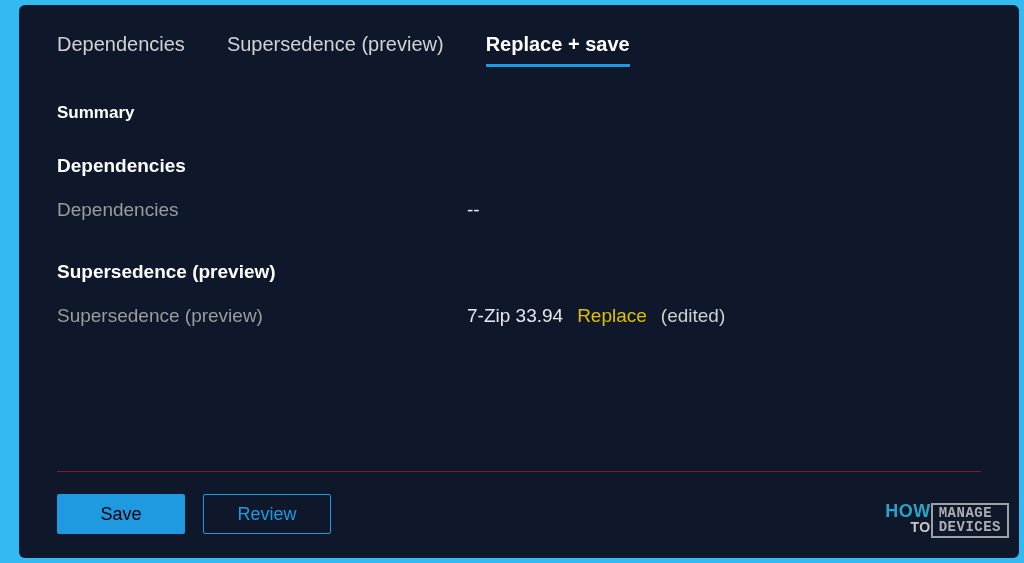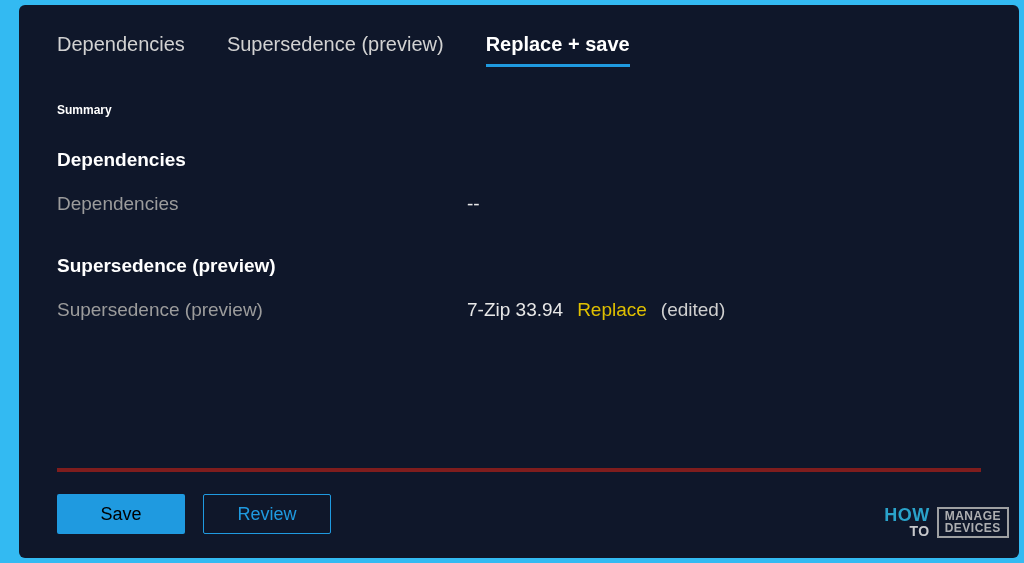--- a/index.html
+++ b/index.html
@@ -40,21 +40,21 @@
       cursor: pointer;
       border-bottom: 3px solid transparent;
       white-space: nowrap;
     }
     .tab.active {
       color: #ffffff;
       font-weight: 600;
       border-bottom: 3px solid #1f9ae0;
     }
     .section-title {
-      font-size: 12px;
+      font-size: 17px;
       font-weight: 700;
       color: #ffffff;
       margin-bottom: 32px;
     }
     .group-title {
       font-size: 19px;
       font-weight: 700;
       color: #ffffff;
       margin-bottom: 22px;
     }
@@ -81,21 +81,21 @@
     }
     .value-action {
       color: #e0c000;
       text-align: right;
     }
     .value-note {
       color: #d0d0d0;
     }
     .footer {
       margin-top: auto;
-      border-top: 4px solid #7f1d1d;
+      border-top: 1px solid #7f1d1d;
       padding: 22px 0 24px 0;
       display: flex;
       gap: 18px;
       align-items: center;
     }
     .btn {
       min-width: 128px;
       height: 40px;
       font-size: 18px;
       font-weight: 500;
@@ -113,22 +113,22 @@
     .btn-secondary {
       background: transparent;
       color: #1f9ae0;
       border: 1.5px solid #1f9ae0;
     }
     .watermark {
       position: absolute;
       right: 10px;
       bottom: 20px;
       display: flex;
-      align-items: center;
-      gap: 7px;
+      align-items: flex-start;
+      gap: 0;
       opacity: 0.85;
     }
     .wm-left {
       text-align: right;
       font-family: Arial, sans-serif;
       font-weight: 800;
       letter-spacing: 0.5px;
       line-height: 0.95;
     }
     .wm-how {
@@ -136,23 +136,23 @@
       font-size: 18px;
     }
     .wm-to {
       color: #e6e6e6;
       font-size: 14px;
     }
     .wm-box {
       border: 2px solid #b8b8b8;
       padding: 2px 6px;
       line-height: 0.95;
-      font-family: Liberation Sans, sans-serif;
+      font-family: Liberation Mono, monospace;
       font-weight: 800;
-      font-size: 12px;
+      font-size: 14px;
       color: #c9c9c9;
       text-align: left;
       letter-spacing: 0.5px;
     }
   </style>
 </head>
 <body>
 
 <div class="panel">
 

